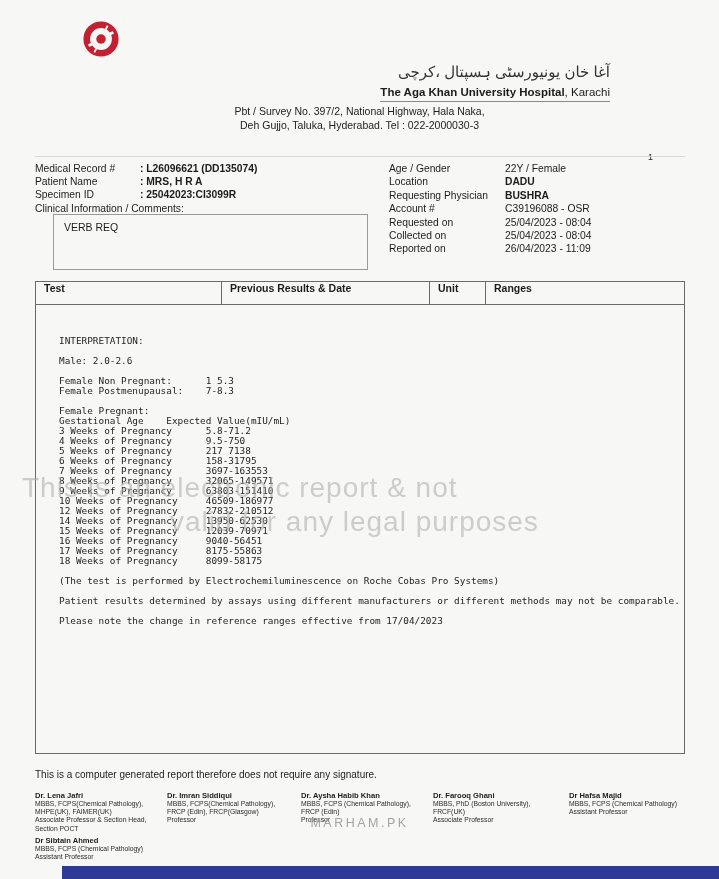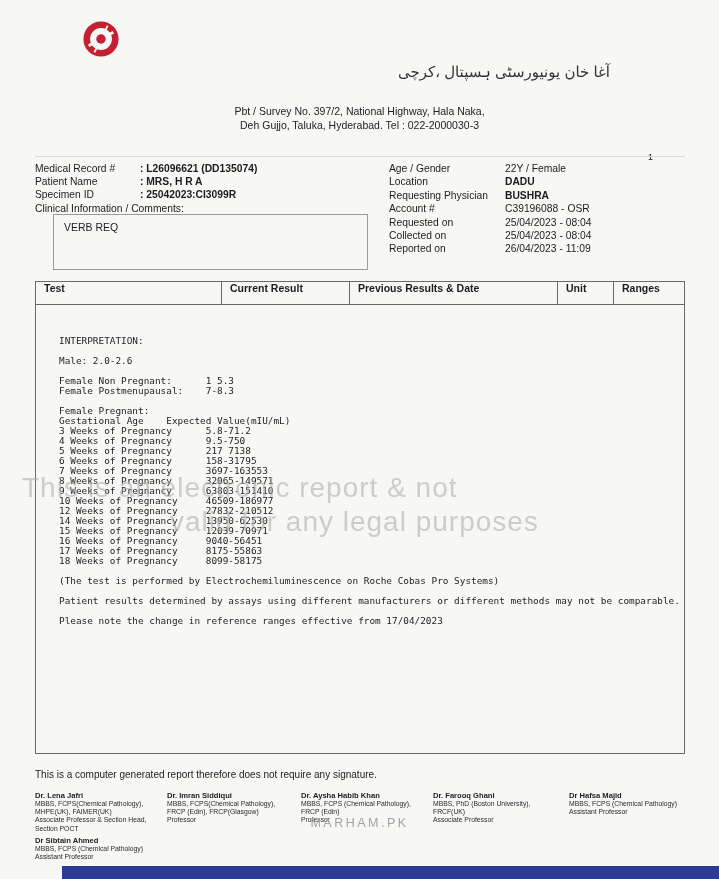--- a/index.html
+++ b/index.html
@@ -74,20 +74,21 @@
   <div class="logo">
     <svg viewBox="0 0 40 40" width="38" height="38">
       <circle cx="20" cy="20" r="15" fill="none" stroke="#c32032" stroke-width="7"></circle>
       <path d="M7 27 L33 13" stroke="#f7f7f5" stroke-width="3"></path>
       <path d="M13 34 L27 6" stroke="#f7f7f5" stroke-width="2"></path>
       <circle cx="20" cy="20" r="5" fill="#c32032"></circle>
     </svg>
   </div>
   <div class="head-right">
     <div class="arabic">آغا خان یونیورسٹی ہسپتال ،کرچی</div>
+    <div class="hosp-line"><span class="b">The Aga Khan University Hospital</span><span>, Karachi</span></div>
   </div>
   <div class="address">
     <div>Pbt / Survey No. 397/2, National Highway, Hala Naka,</div>
     <div>Deh Gujjo, Taluka, Hyderabad. Tel : 022-2000030-3</div>
   </div>
 
   <div class="pageno">1</div>
   <div class="sep-top"></div>
 
   <div class="p-left">
@@ -139,21 +140,20 @@
     </div>
   </div>
 
   <div class="verb-box">
     <span>VERB REQ</span>
   </div>
 
   <div class="results-box">
     <div class="t-head">
       <div class="c c1">Test</div>
-      <div class="c c2">Current Result</div>
       <div class="c c3">Previous Results &amp; Date</div>
       <div class="c c4">Unit</div>
       <div class="c c5">Ranges</div>
     </div>
   </div>
 
   <div class="interp">INTERPRETATION:
 
 Male: 2.0-2.6
 

